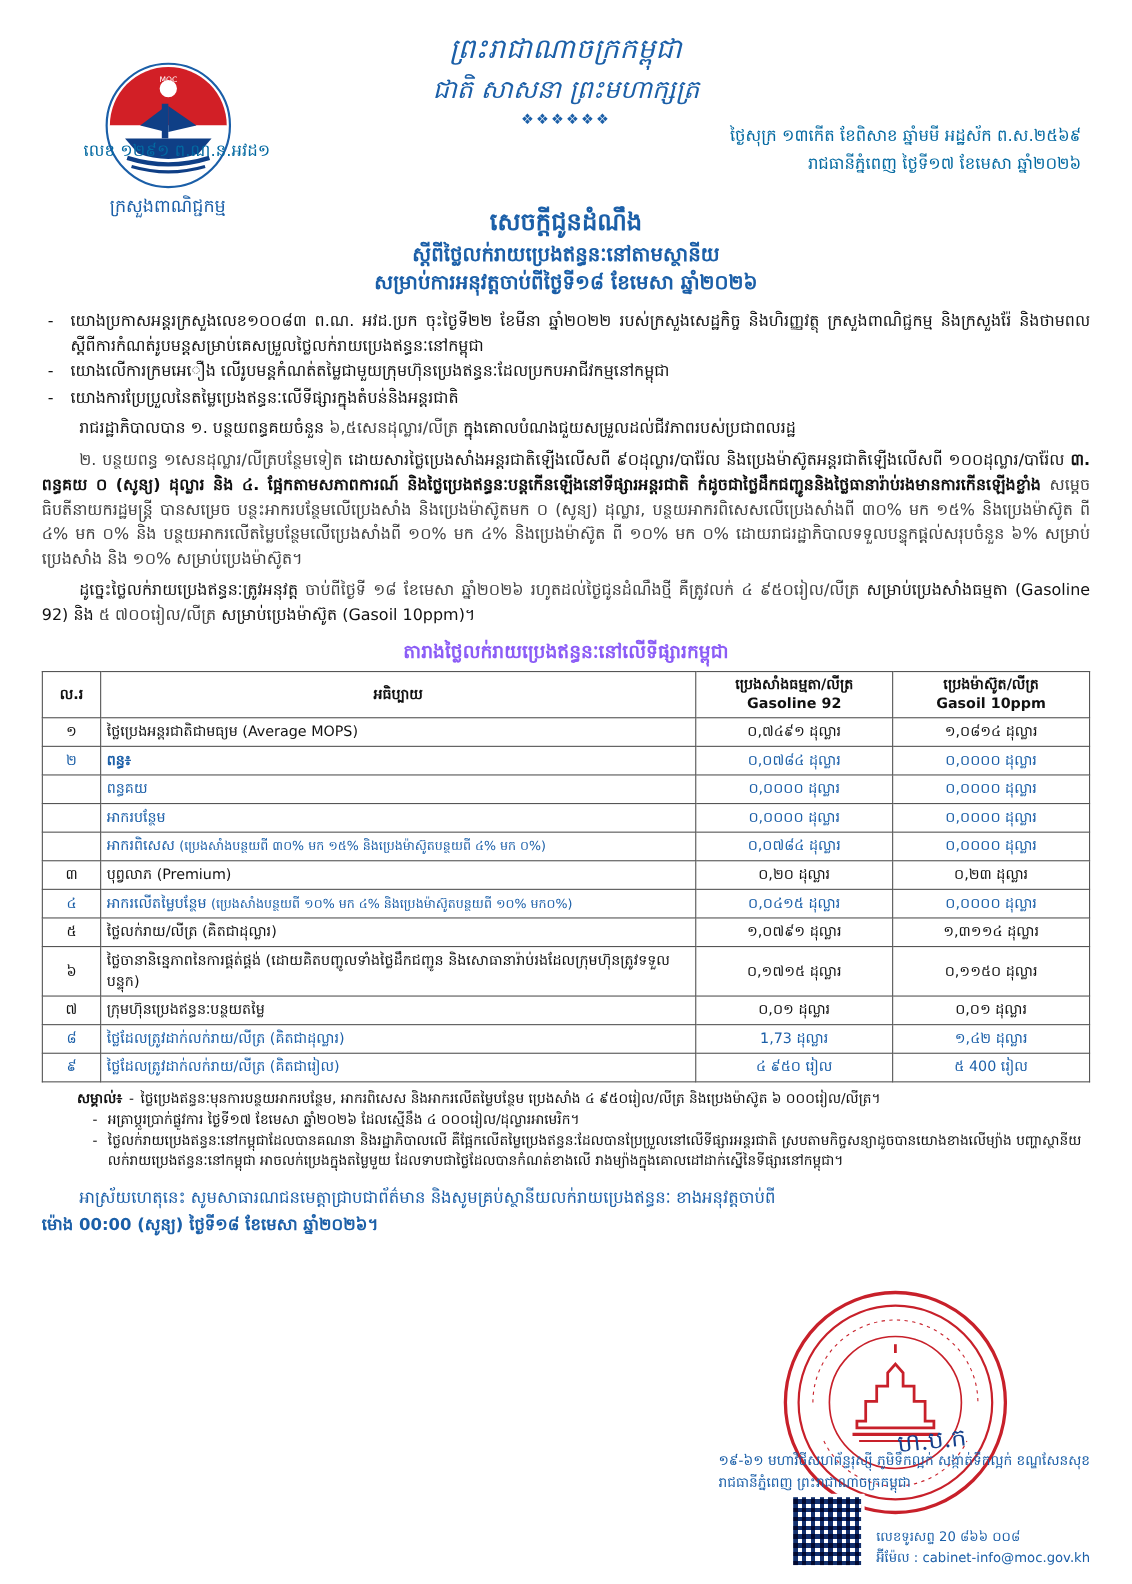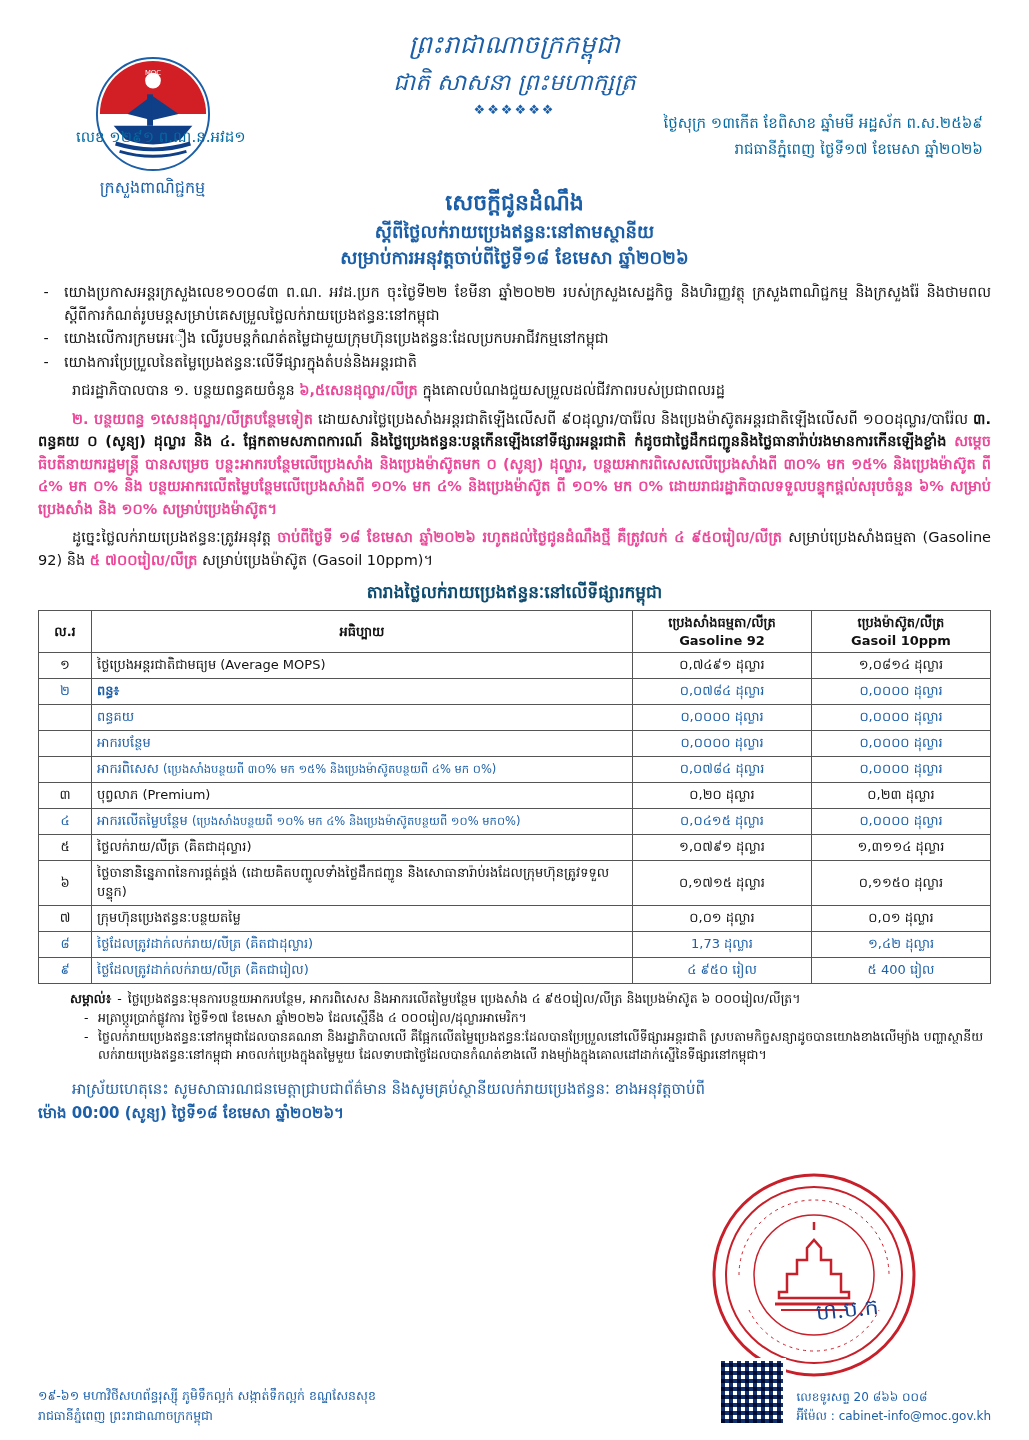--- a/index.html
+++ b/index.html
@@ -107,27 +107,27 @@
     display: flex;
     gap: 10px;
     margin-bottom: 1px;
   }
   .dash-item .dash { width: 16px; flex: 0 0 16px; text-align: center;}
   .para {
     margin-top: 6px;
     text-indent: 34px;
   }
   .b { font-weight: bold; }
-  .blue-b { color: #ec4899; font-weight: bold; }
+  .blue-b { color: #404040; font-weight: normal; }
   .para2 { margin-top: 6px; text-indent: 34px; }
 
   
   .table-title {
     text-align: center;
-    color: #0c4a6e;
+    color: #8b5cf6;
     font-size: 17px;
     font-weight: bold;
     margin-top: 10px;
     margin-bottom: 4px;
   }
   table.price {
     width: 100%;
     border-collapse: collapse;
     font-size: 13px;
   }
@@ -196,20 +196,21 @@
     position: absolute;
     left: 38px;
     right: 38px;
     bottom: 14px;
     color: #1b5fa8;
     font-size: 12.5px;
     line-height: 1.6;
     display: flex;
     justify-content: space-between;
     align-items: flex-end;
+    flex-direction: column;
   }
   .qr {
     width: 62px;
     height: 62px;
     background:
       repeating-linear-gradient(90deg, #12306e 0 4px, #fff 4px 8px),
       repeating-linear-gradient(0deg, #12306e 0 4px, #fff 4px 8px);
     background-blend-mode: multiply;
     border: 3px solid #fff;
   }

